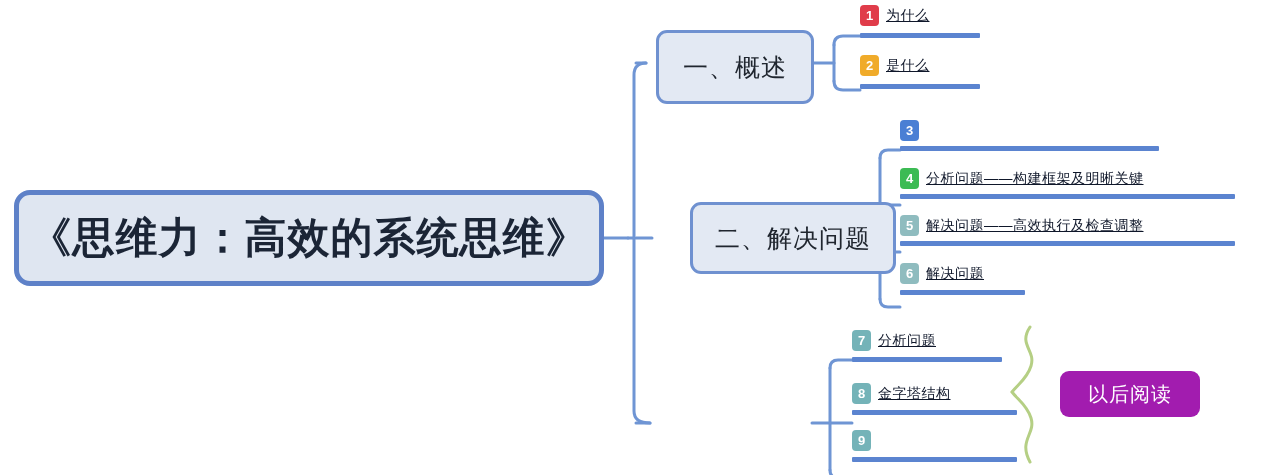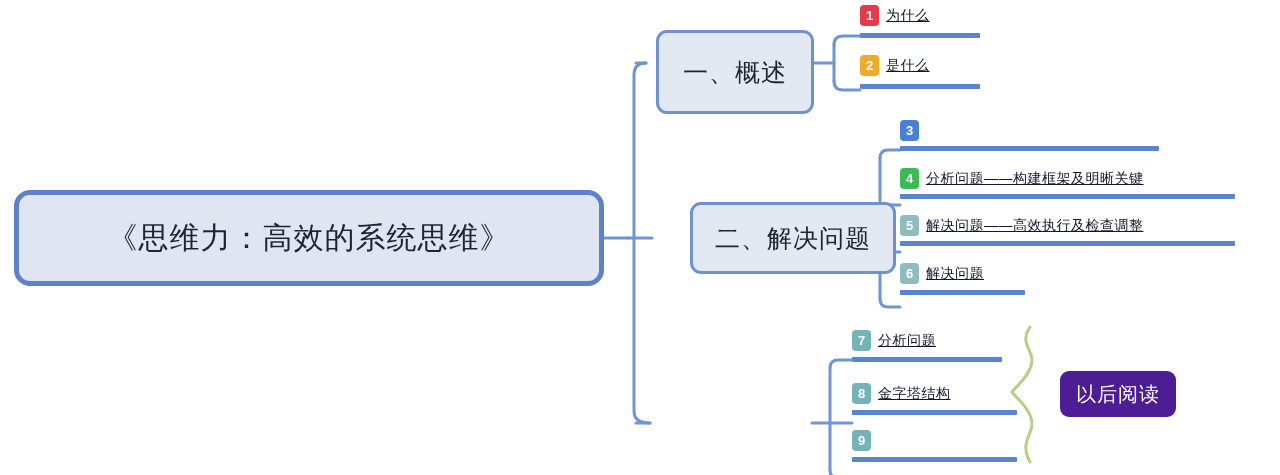--- a/index.html
+++ b/index.html
@@ -24,43 +24,43 @@
     position:absolute;
     left:14px; top:190px;
     width:590px; height:96px;
     box-sizing:border-box;
     background:#dfe6f1;
     border:5px solid #5e81c8;
     border-radius:16px;
     display:flex;align-items:center;justify-content:center;
   }
   .root-node .txt{
-    font-size:30px;
-    font-weight:normal;
+    font-size:42px;
+    font-weight:bold;
     color:#1b2536;
     letter-spacing:1px;
     white-space:nowrap;
   }
 
   
   .branch-node{
     position:absolute;
     box-sizing:border-box;
     background:#e3e9f3;
     border:3px solid #6f91d0;
     border-radius:11px;
     display:flex;align-items:center;justify-content:center;
   }
   .branch-node .txt{
     font-size:25px;
     color:#20262f;
     white-space:nowrap;
     letter-spacing:1px;
   }
-  #branch-1{ left:656px; top:30px;  width:158px; height:84px; }
+  #branch-1{ left:656px; top:30px;  width:158px; height:74px; }
   #branch-2{ left:690px; top:202px; width:206px; height:72px; }
   #branch-3{ left:656px; top:390px; width:156px; height:66px; }
 
   
   .leaf{
     position:absolute;
     display:flex;
     align-items:center;
     white-space:nowrap;
   }
@@ -87,23 +87,23 @@
     position:absolute;
     height:5px;
     background:#5b84d0;
     border-radius:1px;
   }
 
   
   .callout{
     position:absolute;
     left:1060px; top:371px;
-    width:116px; height:46px;
+    width:140px; height:46px;
     box-sizing:border-box;
-    background:#4c1d95;
+    background:#a21caf;
     border-radius:9px;
     display:flex;align-items:center;justify-content:center;
   }
   .callout .txt{
     color:#ffffff;
     font-size:20px;
     letter-spacing:1px;
     white-space:nowrap;
   }
 </style>

